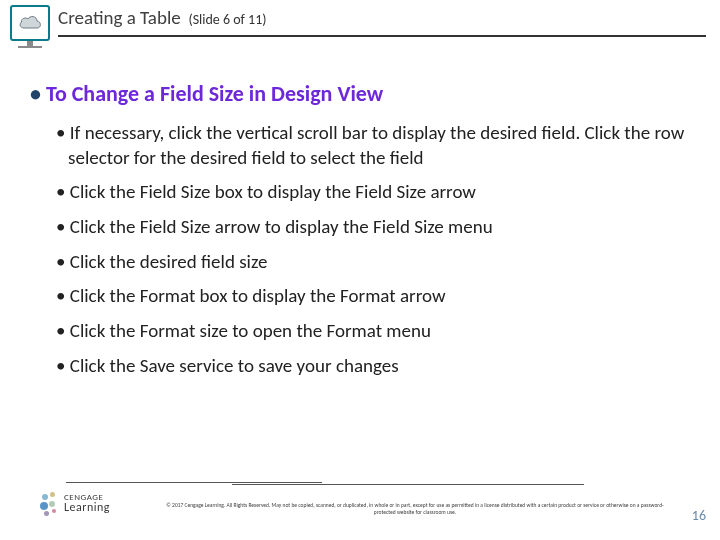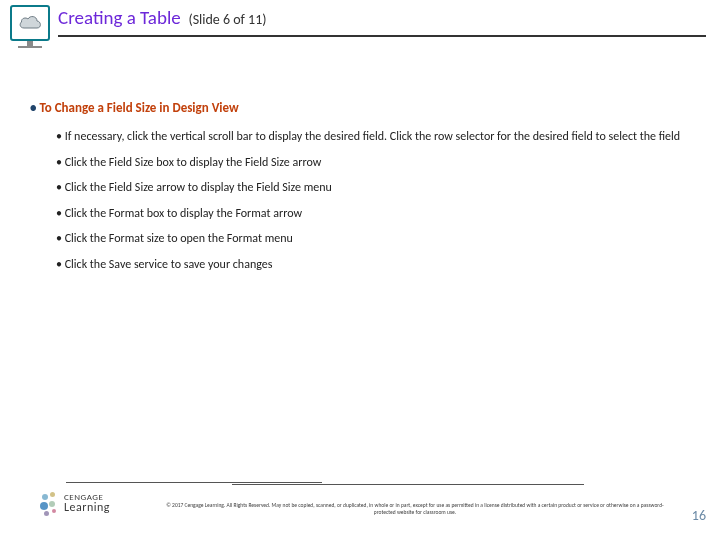--- a/index.html
+++ b/index.html
@@ -11,34 +11,34 @@
   .icon-box {
     position: absolute; left: 10px; top: 5px; width: 40px; height: 36px;
     border: 2px solid #0b7a8a; border-radius: 3px; background: #fff;
     display: flex; align-items: center; justify-content: center;
   }
   .cloud-icon { width: 26px; height: 18px; }
   .monitor-stand {
     position: absolute; left: 16px; top: 41px; width: 28px; height: 10px;
   }
   .title-wrap { position: absolute; left: 58px; top: 6px; right: 20px; }
-  .title { font-size: 19px; color: #6d28d9; text-align: right; }
+  .title { font-size: 19px; color: #404040; text-align: right; }
   .slide-count { font-size: 14px; color: #333; margin-left: 4px; }
   .title-rule {
     position: absolute; left: 58px; right: 14px; top: 35px; height: 0;
     border-top: 2px solid #333;
   }
 
   
   .body { position: absolute; left: 30px; right: 24px; top: 80px; }
-  .lvl1 { font-size: 13px; color: #c2410c; font-weight: 600; margin-bottom: 14px; margin-top: 20px; }
+  .lvl1 { font-size: 22px; color: #6d28d9; font-weight: 600; margin-bottom: 14px; }
   .lvl1::before { content: "• "; color: #21446b; }
   .lvl2-list { margin-left: 26px; }
   .lvl2 {
-    font-size: 12px; color: #222; margin-bottom: 10px; line-height: 1.3;
+    font-size: 19px; color: #222; margin-bottom: 10px; line-height: 1.3;
     text-indent: -12px; padding-left: 12px;
   }
   .lvl2::before { content: "• "; color: #222; }
 
   
   .footer { position: absolute; left: 0; right: 0; bottom: 6px; height: 52px; }
   .footer-rules {
     position: absolute; left: 40px; right: 40px; top: 0; height: 4px;
   }
   .footer-rule { height: 1px; background: #555; margin-bottom: 1px; }
@@ -81,20 +81,21 @@
     </div>
     <div class="title-rule"></div>
   </div>
 
   <div class="body">
     <div class="lvl1">To Change a Field Size in Design View</div>
     <div class="lvl2-list">
       <div class="lvl2">If necessary, click the vertical scroll bar to display the desired field. Click the row selector for the desired field to select the field</div>
       <div class="lvl2">Click the Field Size box to display the Field Size arrow</div>
       <div class="lvl2">Click the Field Size arrow to display the Field Size menu</div>
+      <div class="lvl2">Click the desired field size</div>
       <div class="lvl2">Click the Format box to display the Format arrow</div>
       <div class="lvl2">Click the Format size to open the Format menu</div>
       <div class="lvl2">Click the Save service to save your changes</div>
     </div>
   </div>
 
   <div class="footer">
     <div class="footer-rules">
       <div class="footer-rule short1"></div>
       <div class="footer-rule short2"></div>

